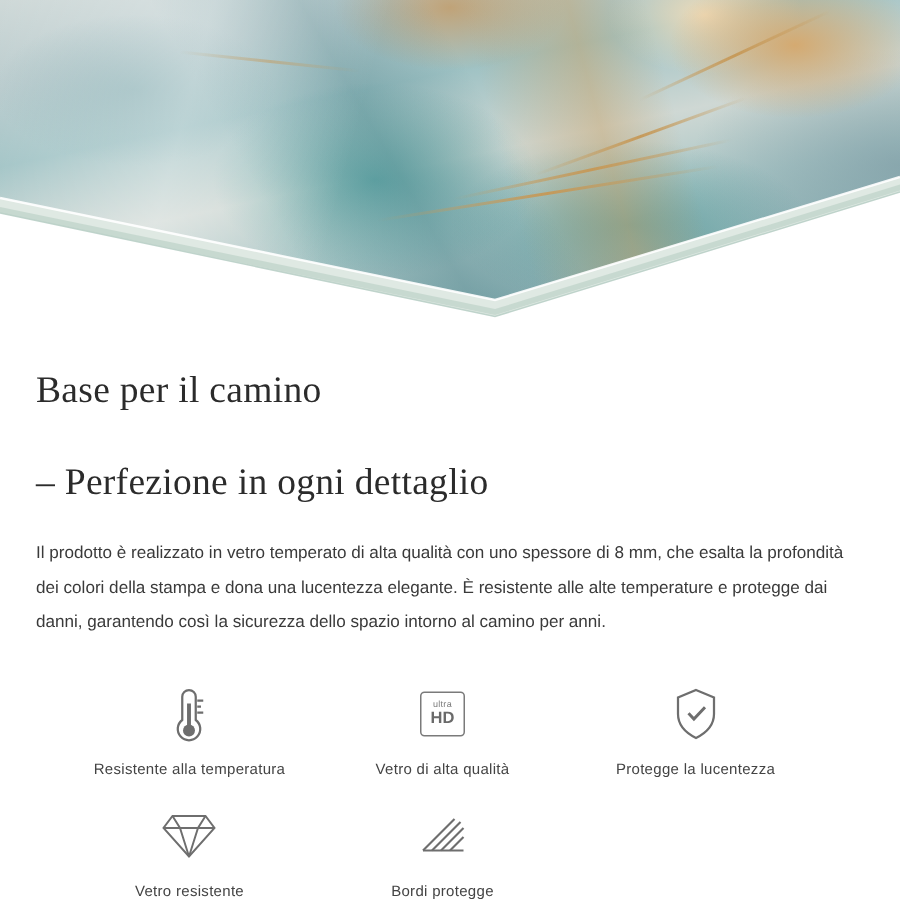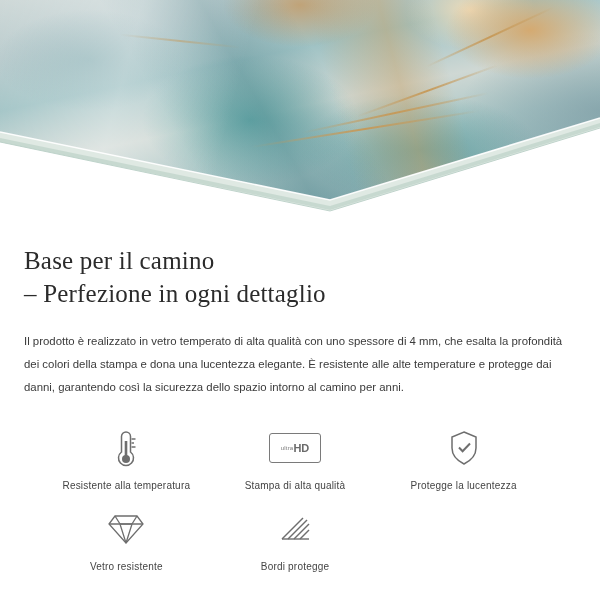--- a/index.html
+++ b/index.html
@@ -99,21 +99,21 @@
   }
   .headline {
     font-family: "Liberation Serif", serif;
     font-size: 25px;
     line-height: 1.32;
     color: #2b2b2b;
     font-weight: 400;
     margin: 18px 0 0 0;
     letter-spacing: 0.2px;
   }
-  .headline .l2 { display: block; }
+  .headline .l2 { display: block; margin-top: 28px; }
 
   .body-copy {
     margin-top: 20px;
     font-size: 11.4px;
     line-height: 2.0;
     color: #3a3a3a;
     max-width: 540px;
   }
   .body-copy p { margin: 0; }
 
@@ -139,27 +139,26 @@
     justify-content: center;
     color: #6e6e6e;
   }
   .feature-label {
     margin-top: 8px;
     font-size: 10px;
     color: #444444;
     letter-spacing: 0.2px;
   }
   .ultrahd {
-    width: 52px;
+    width: 30px;
     height: 30px;
     border: 1.4px solid #7a7a7a;
     border-radius: 3px;
     display: flex;
-    flex-direction: row;
-    align-items: center;
+    flex-direction: column;
     justify-content: center;
     line-height: 1;
   }
   .ultrahd .u1 { font-size: 6px; color: #7a7a7a; letter-spacing: .2px; }
   .ultrahd .u2 { font-size: 11px; font-weight: bold; color: #6a6a6a; margin-top: 1px; }
 </style>
 </head>
 <body>
 
 <div class="page">
@@ -187,21 +186,21 @@
   </div>
 
   <div class="content">
 
     <h1 class="headline">
       <span>Base per il camino</span>
       <span class="l2">– Perfezione in ogni dettaglio</span>
     </h1>
 
     <div class="body-copy">
-      <p>Il prodotto è realizzato in vetro temperato di alta qualità con uno spessore di 4 mm, che esalta la profondità dei colori della stampa e dona una lucentezza elegante. È resistente alle alte temperature e protegge dai danni, garantendo così la sicurezza dello spazio intorno al camino per anni.</p>
+      <p>Il prodotto è realizzato in vetro temperato di alta qualità con uno spessore di 8 mm, che esalta la profondità dei colori della stampa e dona una lucentezza elegante. È resistente alle alte temperature e protegge dai danni, garantendo così la sicurezza dello spazio intorno al camino per anni.</p>
     </div>
 
     <div class="features">
 
       <div class="feature">
         <div class="feature-icon">
           <svg width="34" height="44" viewBox="0 0 34 44" fill="none" stroke="#6e6e6e" stroke-width="1.5">
             <path d="M17 6 a4.5 4.5 0 0 1 4.5 4.5 v15.5 a7.5 7.5 0 1 1 -9 0 V10.5 A4.5 4.5 0 0 1 17 6 z"></path>
             <circle cx="17" cy="33" r="4" fill="#6e6e6e" stroke="none"></circle>
             <line x1="17" y1="15" x2="17" y2="31" stroke-width="2.6"></line>
@@ -213,21 +212,21 @@
         <div class="feature-label">Resistente alla temperatura</div>
       </div>
 
       <div class="feature">
         <div class="feature-icon">
           <div class="ultrahd">
             <span class="u1">ultra</span>
             <span class="u2">HD</span>
           </div>
         </div>
-        <div class="feature-label">Stampa di alta qualità</div>
+        <div class="feature-label">Vetro di alta qualità</div>
       </div>
 
       <div class="feature">
         <div class="feature-icon">
           <svg width="34" height="40" viewBox="0 0 34 40" fill="none" stroke="#6e6e6e" stroke-width="1.5">
             <path d="M17 4 L29 9 v11 c0 8 -6 13 -12 16 C11 33 5 28 5 20 V9 z"></path>
             <path d="M12 19.5 l3.6 3.8 L23 15.5" stroke-width="2"></path>
           </svg>
         </div>
         <div class="feature-label">Protegge la lucentezza</div>

